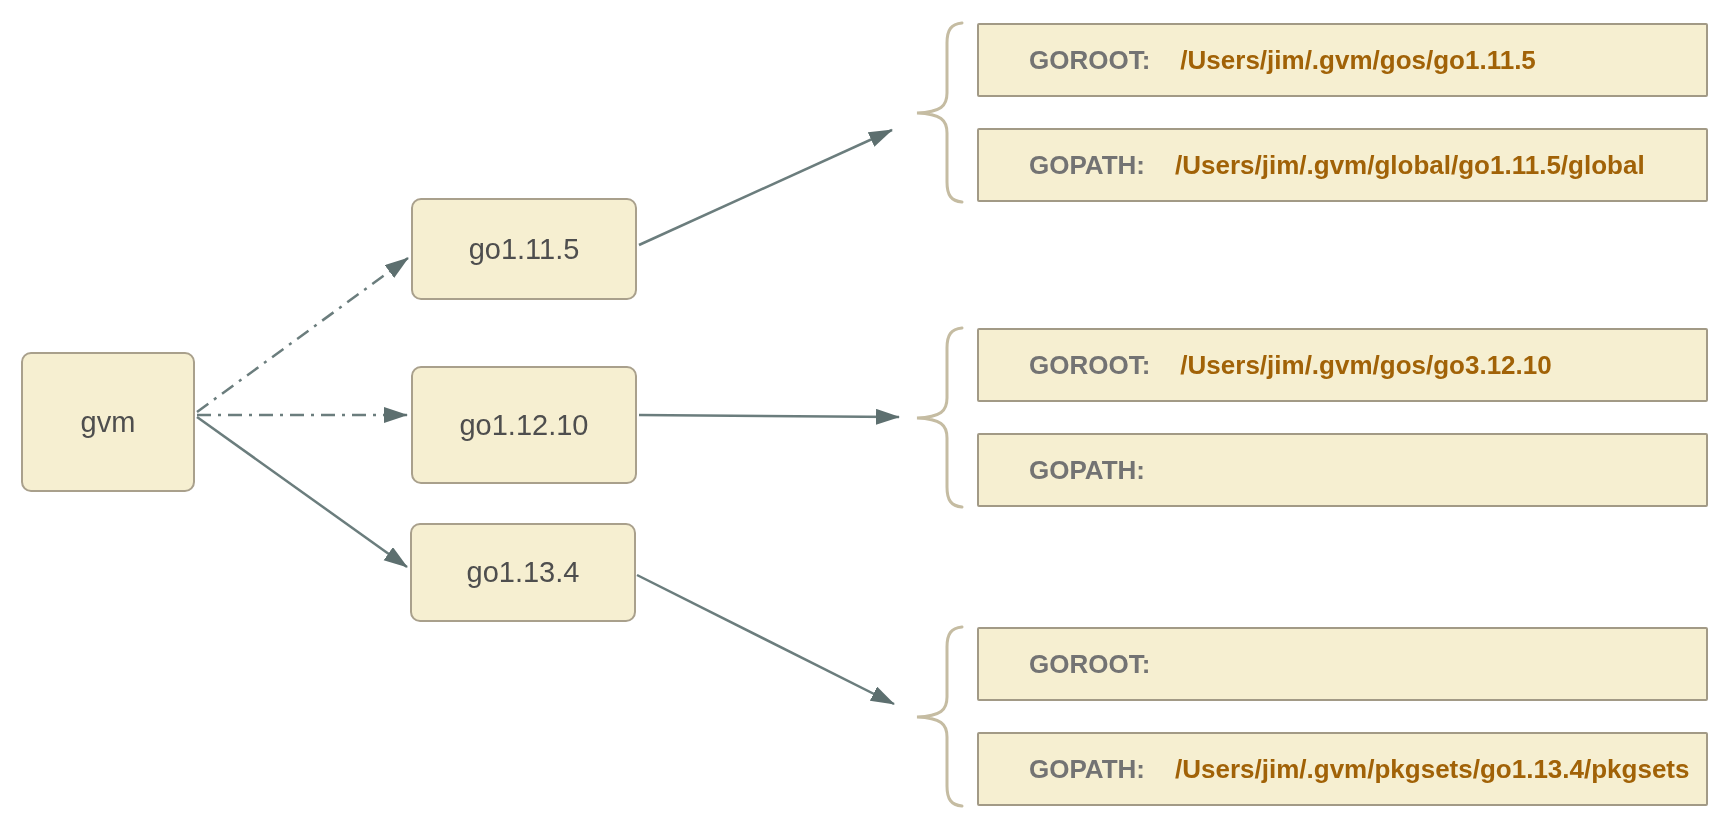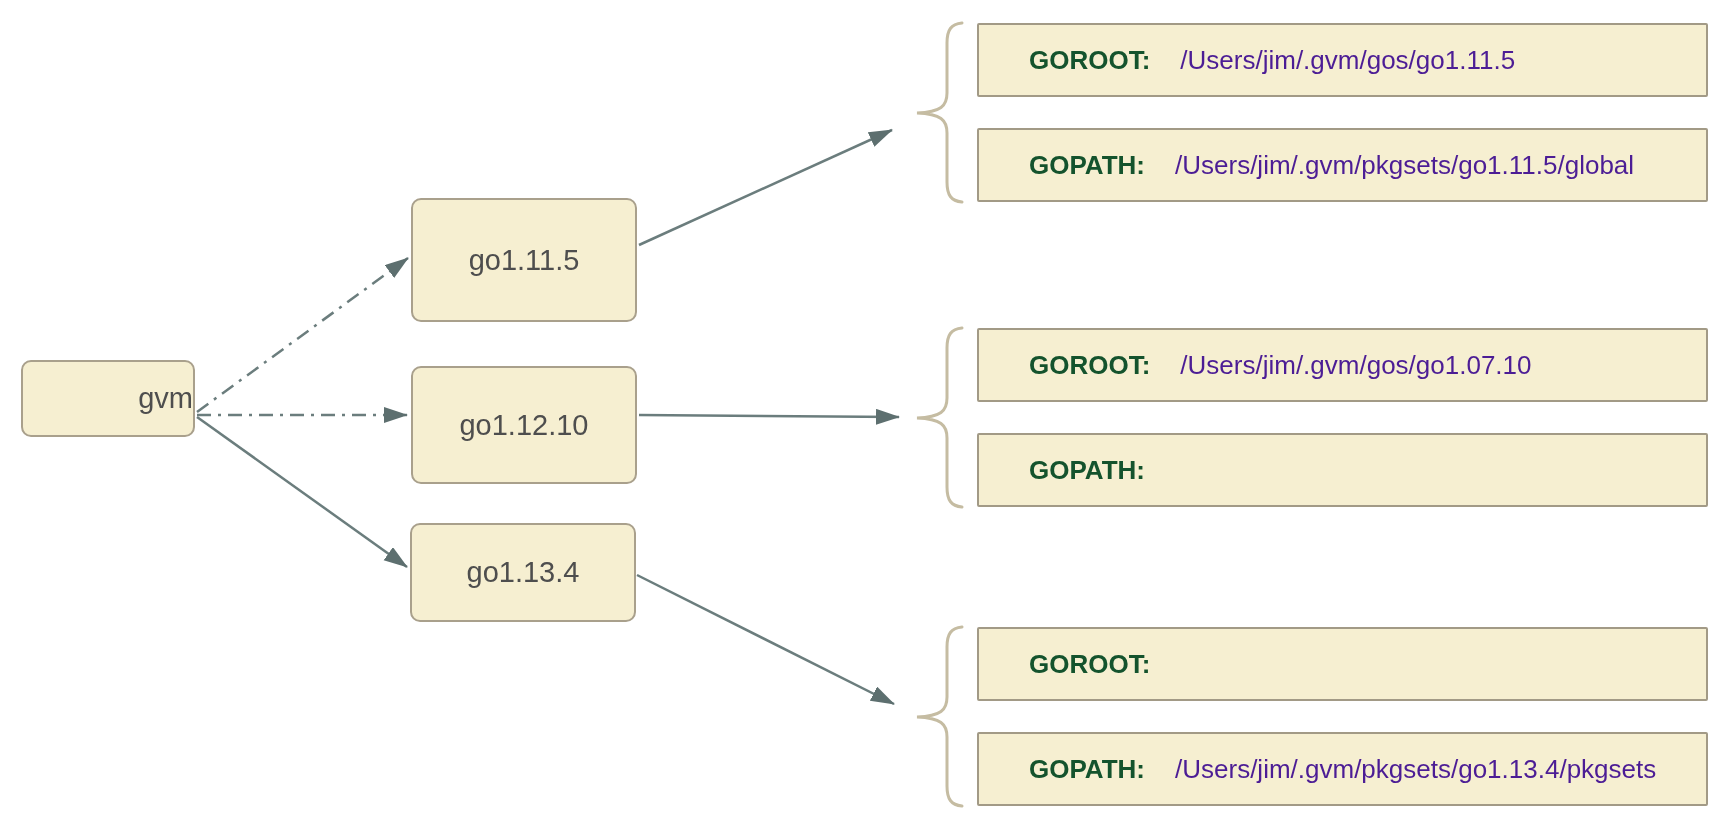--- a/index.html
+++ b/index.html
@@ -41,22 +41,22 @@
     background: #f6efd1;
     border: 2px solid #a9a08c;
     border-radius: 10px;
     display: flex;
     align-items: center;
     justify-content: center;
     font-size: 29px;
     color: #4e4e4e;
     z-index: 1;
   }
-  .node-gvm     { left: 21px;  top: 360px; width: 174px; height: 77px; justify-content: flex-end; }
-  .node-v1      { left: 411px; top: 198px; width: 226px; height: 124px; }
+  .node-gvm     { left: 21px;  top: 352px; width: 174px; height: 140px; }
+  .node-v1      { left: 411px; top: 198px; width: 226px; height: 102px; }
   .node-v2      { left: 411px; top: 366px; width: 226px; height: 118px; }
   .node-v3      { left: 410px; top: 523px; width: 226px; height: 99px; }
   .env {
     position: absolute;
     box-sizing: border-box;
     left: 977px;
     width: 731px;
     height: 74px;
     background: #f6efd1;
     border: 2px solid #a29a86;
@@ -71,24 +71,25 @@
     white-space: nowrap;
   }
   .env-e1a { top: 23px; }
   .env-e1b { top: 128px; }
   .env-e2a { top: 328px; }
   .env-e2b { top: 433px; }
   .env-e3a { top: 627px; }
   .env-e3b { top: 732px; }
   .env-label {
     font-weight: bold;
-    color: #14532d;
+    color: #737373;
   }
   .env-path {
-    color: #4c1d95;
+    color: #a16207;
+    font-weight: bold;
   }
 </style>
 </head>
 <body>
 
 <div class="stage">
 
   <svg class="wires" viewBox="0 0 1730 824" xmlns="http://www.w3.org/2000/svg">
     <defs>
       <marker id="ah" markerUnits="userSpaceOnUse" markerWidth="28" markerHeight="20" refX="23" refY="8" orient="auto">
@@ -122,26 +123,26 @@
   <div class="node node-v3">
     <span>go1.13.4</span>
   </div>
 
   <div class="env env-e1a">
     <span class="env-label">GOROOT:</span>
     <span class="env-path">/Users/jim/.gvm/gos/go1.11.5</span>
   </div>
   <div class="env env-e1b">
     <span class="env-label">GOPATH:</span>
-    <span class="env-path">/Users/jim/.gvm/pkgsets/go1.11.5/global</span>
+    <span class="env-path">/Users/jim/.gvm/global/go1.11.5/global</span>
   </div>
 
   <div class="env env-e2a">
     <span class="env-label">GOROOT:</span>
-    <span class="env-path">/Users/jim/.gvm/gos/go1.07.10</span>
+    <span class="env-path">/Users/jim/.gvm/gos/go3.12.10</span>
   </div>
   <div class="env env-e2b">
     <span class="env-label">GOPATH:</span>
   </div>
 
   <div class="env env-e3a">
     <span class="env-label">GOROOT:</span>
   </div>
   <div class="env env-e3b">
     <span class="env-label">GOPATH:</span>

